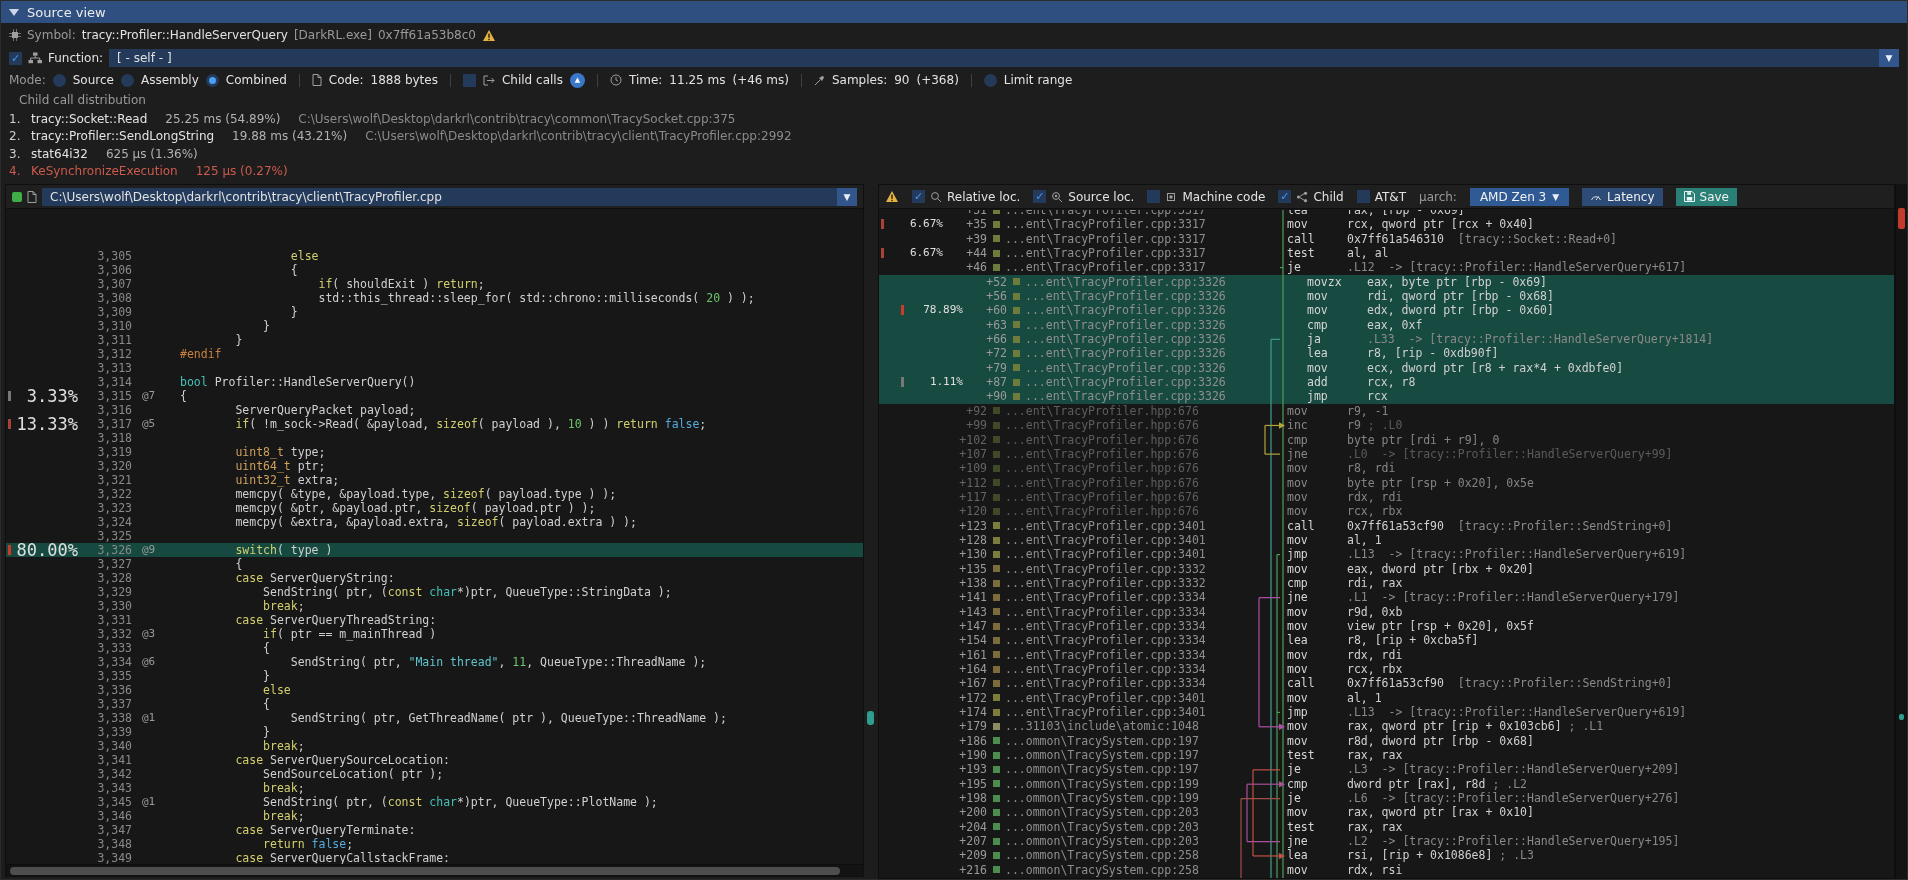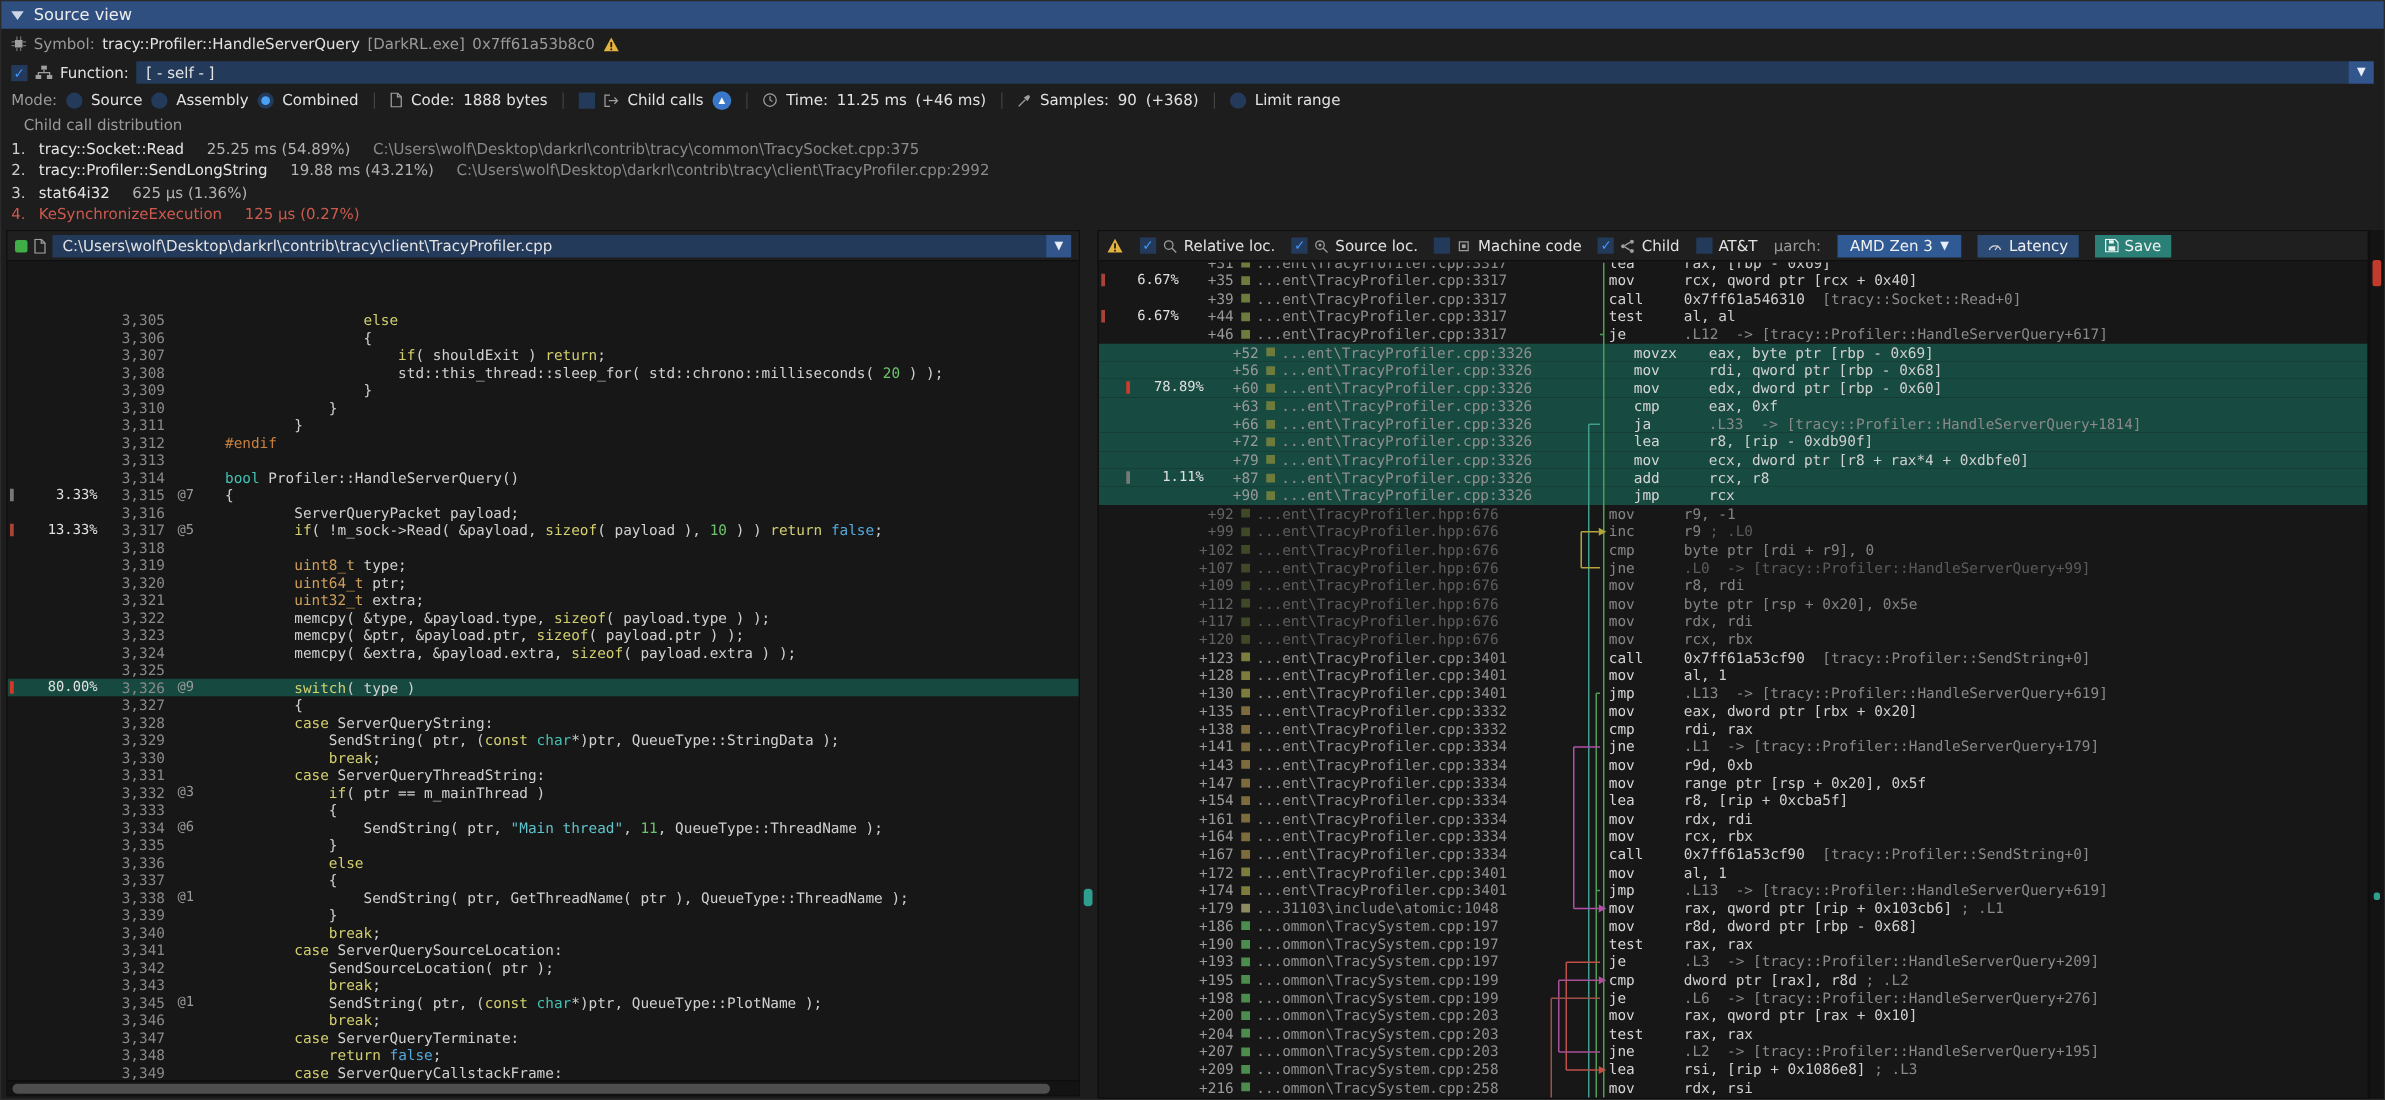--- a/index.html
+++ b/index.html
@@ -48,21 +48,21 @@
   .pane-hdr { height:24px; display:flex; align-items:center; gap:5px; padding:0 6px; background:#1f1f1f; border-bottom:1px solid #0f0f0f; }
 
   .green-sq { width:10px; height:10px; background:#3fae46; border-radius:2px; flex:none; }
 
   
   .src-body { position:absolute; top:25px; left:0; right:0; bottom:12px; overflow:hidden;margin-top:39px; }
   .src-line { height:14px; line-height:14px; display:flex; font-family:"DejaVu Sans Mono",monospace; font-size:11.5px; white-space:pre; }
   .src-line.hl { background:#164a40; }
   .sbar { width:8px; position:relative; flex:none; }
   .sbar i { position:absolute; left:2px; top:2px; width:3px; height:10px; }
-  .spct { width:64px; text-align:right; color:#e0e0e0; font-size:11px; flex:none; }
+  .spct { width:64px; text-align:right; color:#e0e0e0; font-size:17px; flex:none; }
   .snum { width:54px; text-align:right; color:#8a8a8a; flex:none; }
   .sann { width:36px; padding-left:10px; color:#9a9a9a; font-size:11px; flex:none; }
   .scode { padding-left:12px; }
 
   .tk-d { color:#d0d0d0; }
   .tk-k { color:#d3cf6f; }
   .tk-t { color:#43c1b4; }
   .tk-u { color:#cfa05a; }
   .tk-n { color:#6cc56c; }
   .tk-s { color:#5fc4cc; }
@@ -435,21 +435,21 @@
           <div class="asm-row dim"><span class="abar"></span><span class="apct"></span><span class="aoff">+112</span><span class="asq"><i style="background: rgb(92, 108, 52);"></i></span><span class="aloc">...ent\TracyProfiler.hpp:676</span><span class="ajmp"></span><span class="amn">mov</span><span class="aops"><span class="tk-d">byte ptr [rsp + 0x20], 0x5e</span></span></div>
           <div class="asm-row dim"><span class="abar"></span><span class="apct"></span><span class="aoff">+117</span><span class="asq"><i style="background: rgb(92, 108, 52);"></i></span><span class="aloc">...ent\TracyProfiler.hpp:676</span><span class="ajmp"></span><span class="amn">mov</span><span class="aops"><span class="tk-d">rdx, rdi</span></span></div>
           <div class="asm-row dim"><span class="abar"></span><span class="apct"></span><span class="aoff">+120</span><span class="asq"><i style="background: rgb(92, 108, 52);"></i></span><span class="aloc">...ent\TracyProfiler.hpp:676</span><span class="ajmp"></span><span class="amn">mov</span><span class="aops"><span class="tk-d">rcx, rbx</span></span></div>
           <div class="asm-row"><span class="abar"></span><span class="apct"></span><span class="aoff">+123</span><span class="asq"><i style="background: rgb(124, 124, 60);"></i></span><span class="aloc">...ent\TracyProfiler.cpp:3401</span><span class="ajmp"></span><span class="amn">call</span><span class="aops"><span class="tk-d">0x7ff61a53cf90</span><span class="tk-g">  [tracy::Profiler::SendString+0]</span></span></div>
           <div class="asm-row"><span class="abar"></span><span class="apct"></span><span class="aoff">+128</span><span class="asq"><i style="background: rgb(124, 124, 60);"></i></span><span class="aloc">...ent\TracyProfiler.cpp:3401</span><span class="ajmp"></span><span class="amn">mov</span><span class="aops"><span class="tk-d">al, 1</span></span></div>
           <div class="asm-row"><span class="abar"></span><span class="apct"></span><span class="aoff">+130</span><span class="asq"><i style="background: rgb(124, 124, 60);"></i></span><span class="aloc">...ent\TracyProfiler.cpp:3401</span><span class="ajmp"></span><span class="amn">jmp</span><span class="aops"><span class="tk-g">.L13  -&gt; [tracy::Profiler::HandleServerQuery+619]</span></span></div>
           <div class="asm-row"><span class="abar"></span><span class="apct"></span><span class="aoff">+135</span><span class="asq"><i style="background: rgb(124, 108, 60);"></i></span><span class="aloc">...ent\TracyProfiler.cpp:3332</span><span class="ajmp"></span><span class="amn">mov</span><span class="aops"><span class="tk-d">eax, dword ptr [rbx + 0x20]</span></span></div>
           <div class="asm-row"><span class="abar"></span><span class="apct"></span><span class="aoff">+138</span><span class="asq"><i style="background: rgb(124, 108, 60);"></i></span><span class="aloc">...ent\TracyProfiler.cpp:3332</span><span class="ajmp"></span><span class="amn">cmp</span><span class="aops"><span class="tk-d">rdi, rax</span></span></div>
           <div class="asm-row"><span class="abar"></span><span class="apct"></span><span class="aoff">+141</span><span class="asq"><i style="background: rgb(124, 108, 60);"></i></span><span class="aloc">...ent\TracyProfiler.cpp:3334</span><span class="ajmp"></span><span class="amn">jne</span><span class="aops"><span class="tk-g">.L1  -&gt; [tracy::Profiler::HandleServerQuery+179]</span></span></div>
           <div class="asm-row"><span class="abar"></span><span class="apct"></span><span class="aoff">+143</span><span class="asq"><i style="background: rgb(124, 108, 60);"></i></span><span class="aloc">...ent\TracyProfiler.cpp:3334</span><span class="ajmp"></span><span class="amn">mov</span><span class="aops"><span class="tk-d">r9d, 0xb</span></span></div>
-          <div class="asm-row"><span class="abar"></span><span class="apct"></span><span class="aoff">+147</span><span class="asq"><i style="background: rgb(124, 108, 60);"></i></span><span class="aloc">...ent\TracyProfiler.cpp:3334</span><span class="ajmp"></span><span class="amn">mov</span><span class="aops"><span class="tk-d">range ptr [rsp + 0x20], 0x5f</span></span></div>
+          <div class="asm-row"><span class="abar"></span><span class="apct"></span><span class="aoff">+147</span><span class="asq"><i style="background: rgb(124, 108, 60);"></i></span><span class="aloc">...ent\TracyProfiler.cpp:3334</span><span class="ajmp"></span><span class="amn">mov</span><span class="aops"><span class="tk-d">view ptr [rsp + 0x20], 0x5f</span></span></div>
           <div class="asm-row"><span class="abar"></span><span class="apct"></span><span class="aoff">+154</span><span class="asq"><i style="background: rgb(124, 108, 60);"></i></span><span class="aloc">...ent\TracyProfiler.cpp:3334</span><span class="ajmp"></span><span class="amn">lea</span><span class="aops"><span class="tk-d">r8, [rip + 0xcba5f]</span></span></div>
           <div class="asm-row"><span class="abar"></span><span class="apct"></span><span class="aoff">+161</span><span class="asq"><i style="background: rgb(124, 108, 60);"></i></span><span class="aloc">...ent\TracyProfiler.cpp:3334</span><span class="ajmp"></span><span class="amn">mov</span><span class="aops"><span class="tk-d">rdx, rdi</span></span></div>
           <div class="asm-row"><span class="abar"></span><span class="apct"></span><span class="aoff">+164</span><span class="asq"><i style="background: rgb(124, 108, 60);"></i></span><span class="aloc">...ent\TracyProfiler.cpp:3334</span><span class="ajmp"></span><span class="amn">mov</span><span class="aops"><span class="tk-d">rcx, rbx</span></span></div>
           <div class="asm-row"><span class="abar"></span><span class="apct"></span><span class="aoff">+167</span><span class="asq"><i style="background: rgb(124, 108, 60);"></i></span><span class="aloc">...ent\TracyProfiler.cpp:3334</span><span class="ajmp"></span><span class="amn">call</span><span class="aops"><span class="tk-d">0x7ff61a53cf90</span><span class="tk-g">  [tracy::Profiler::SendString+0]</span></span></div>
           <div class="asm-row"><span class="abar"></span><span class="apct"></span><span class="aoff">+172</span><span class="asq"><i style="background: rgb(124, 124, 60);"></i></span><span class="aloc">...ent\TracyProfiler.cpp:3401</span><span class="ajmp"></span><span class="amn">mov</span><span class="aops"><span class="tk-d">al, 1</span></span></div>
           <div class="asm-row"><span class="abar"></span><span class="apct"></span><span class="aoff">+174</span><span class="asq"><i style="background: rgb(124, 124, 60);"></i></span><span class="aloc">...ent\TracyProfiler.cpp:3401</span><span class="ajmp"></span><span class="amn">jmp</span><span class="aops"><span class="tk-g">.L13  -&gt; [tracy::Profiler::HandleServerQuery+619]</span></span></div>
           <div class="asm-row"><span class="abar"></span><span class="apct"></span><span class="aoff">+179</span><span class="asq"><i style="background: rgb(140, 140, 96);"></i></span><span class="aloc">...31103\include\atomic:1048</span><span class="ajmp"></span><span class="amn">mov</span><span class="aops"><span class="tk-d">rax, qword ptr [rip + 0x103cb6]</span><span class="tk-g"> ; .L1</span></span></div>
           <div class="asm-row"><span class="abar"></span><span class="apct"></span><span class="aoff">+186</span><span class="asq"><i style="background: rgb(76, 140, 76);"></i></span><span class="aloc">...ommon\TracySystem.cpp:197</span><span class="ajmp"></span><span class="amn">mov</span><span class="aops"><span class="tk-d">r8d, dword ptr [rbp - 0x68]</span></span></div>
           <div class="asm-row"><span class="abar"></span><span class="apct"></span><span class="aoff">+190</span><span class="asq"><i style="background: rgb(76, 140, 76);"></i></span><span class="aloc">...ommon\TracySystem.cpp:197</span><span class="ajmp"></span><span class="amn">test</span><span class="aops"><span class="tk-d">rax, rax</span></span></div>
           <div class="asm-row"><span class="abar"></span><span class="apct"></span><span class="aoff">+193</span><span class="asq"><i style="background: rgb(76, 140, 76);"></i></span><span class="aloc">...ommon\TracySystem.cpp:197</span><span class="ajmp"></span><span class="amn">je</span><span class="aops"><span class="tk-g">.L3  -&gt; [tracy::Profiler::HandleServerQuery+209]</span></span></div>

